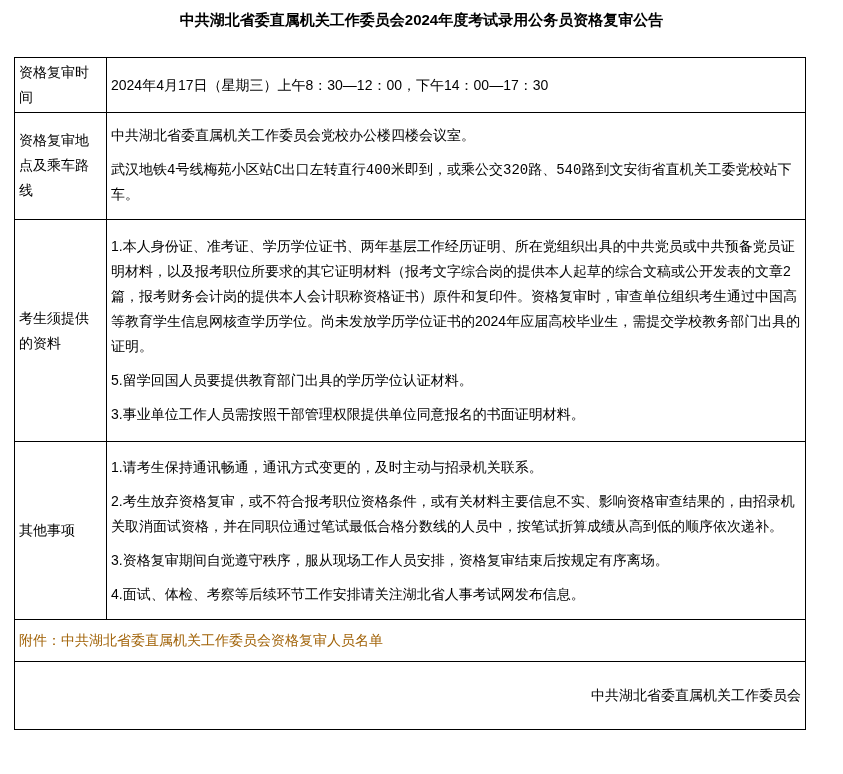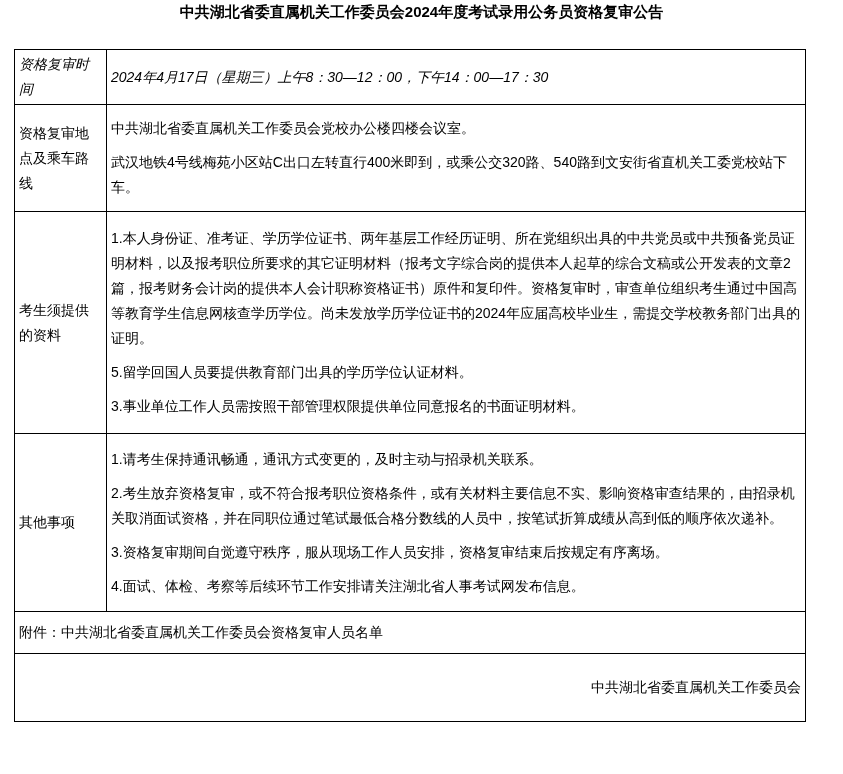--- a/index.html
+++ b/index.html
@@ -8,21 +8,21 @@
     padding: 0;
     background: #ffffff;
     width: 843px;
     height: 774px;
     font-family: "Liberation Sans", "DejaVu Sans", sans-serif;
     color: #000000;
   }
   .page {
     width: 843px;
     height: 774px;
-    padding-top: 2px;
+    padding-top: 10px;
     overflow: hidden;
   }
   .title {
     margin: 0;
     font-size: 15px;
     font-weight: bold;
     text-align: center;
     line-height: 20px;
   }
   table.doc-table {
@@ -39,30 +39,30 @@
     line-height: 25px;
   }
   td.label-cell {
     width: 92px;
     padding-left: 3px;
     padding-right: 2px;
   }
   td.content-cell p {
     margin: 9px 0;
   }
-  tr.row-time    { height: 36px; font-style: italic; }
-  tr.row-place   { height: 54px; }
+  tr.row-time    { height: 36px; }
+  tr.row-place   { height: 54px; font-family: Liberation Mono, monospace; }
   tr.row-cancel  { height: 67px; }
   tr.row-docs    { height: 222px; }
   tr.row-other   { height: 178px; }
   tr.row-phone   { height: 42px; }
   tr.row-attach  { height: 42px; }
   tr.row-sign    { height: 68px; }
   td.attach-cell {
-    color: #000000;
+    color: #a16207;
     padding-left: 3px;
   }
   td.attach-cell span { cursor: pointer; }
   td.sign-cell {
     text-align: right;
     padding-right: 6px;
   }
   td.sign-cell div { line-height: 27px; }
 </style>
 </head>

